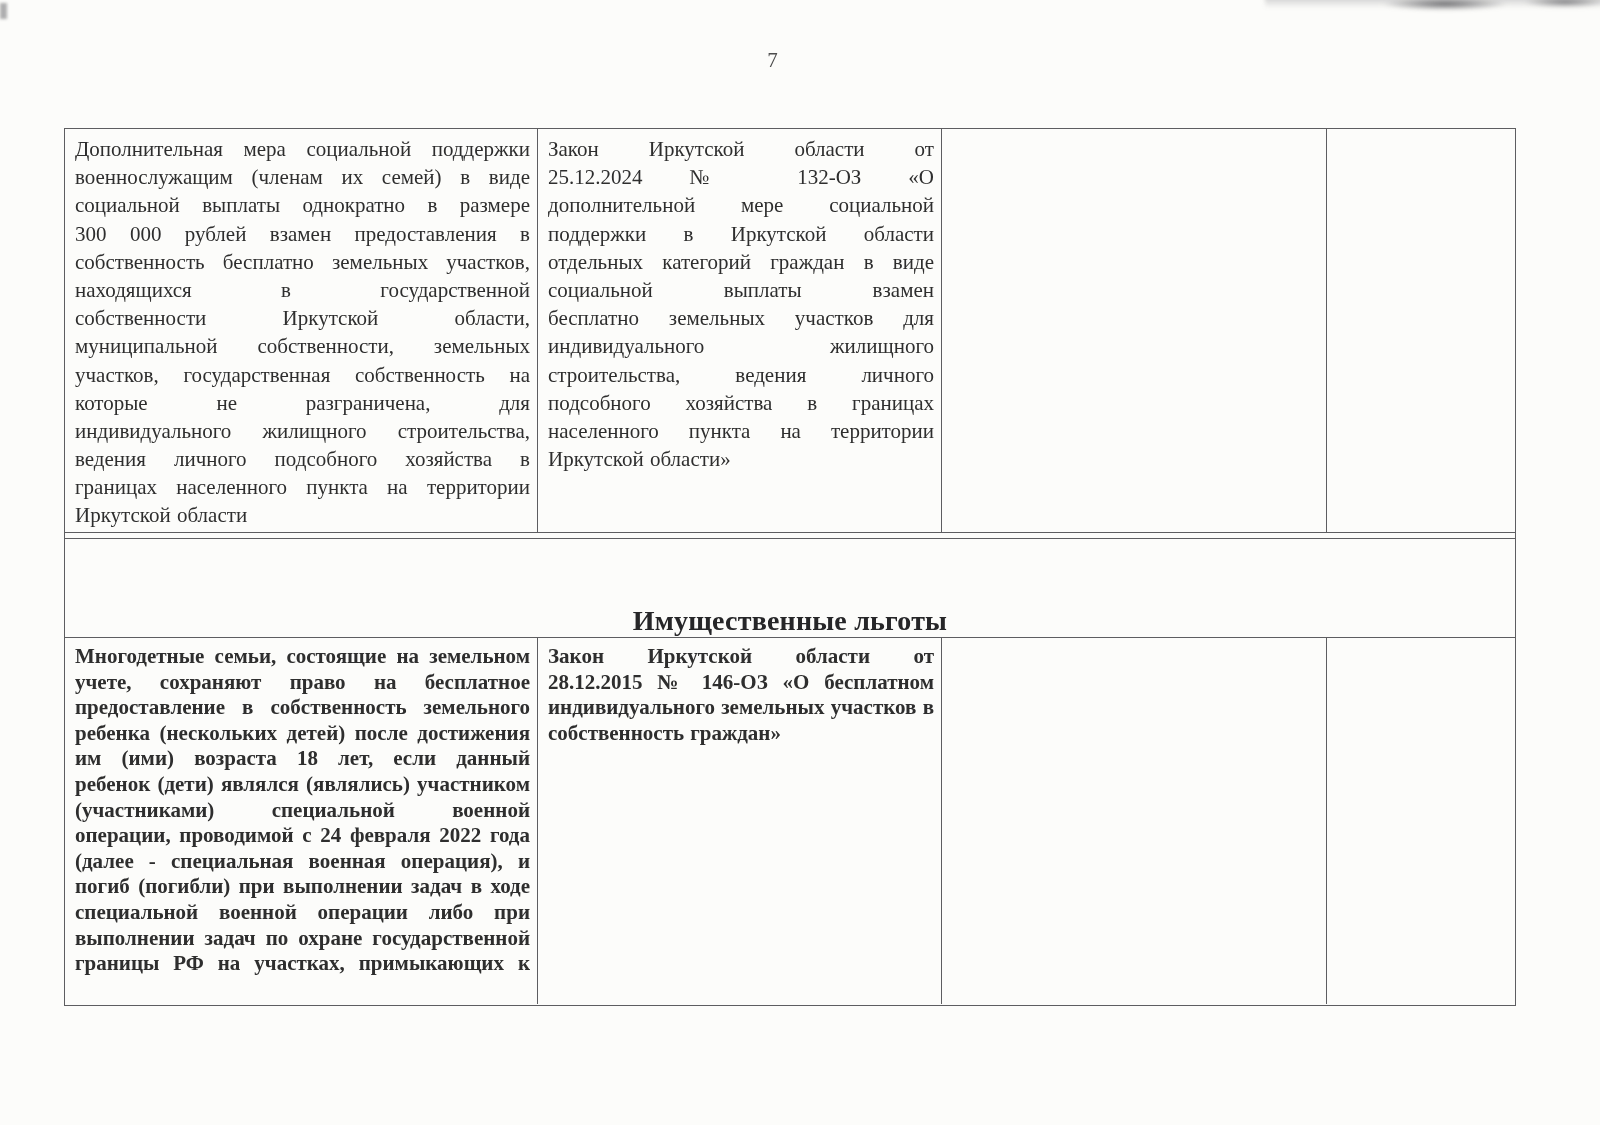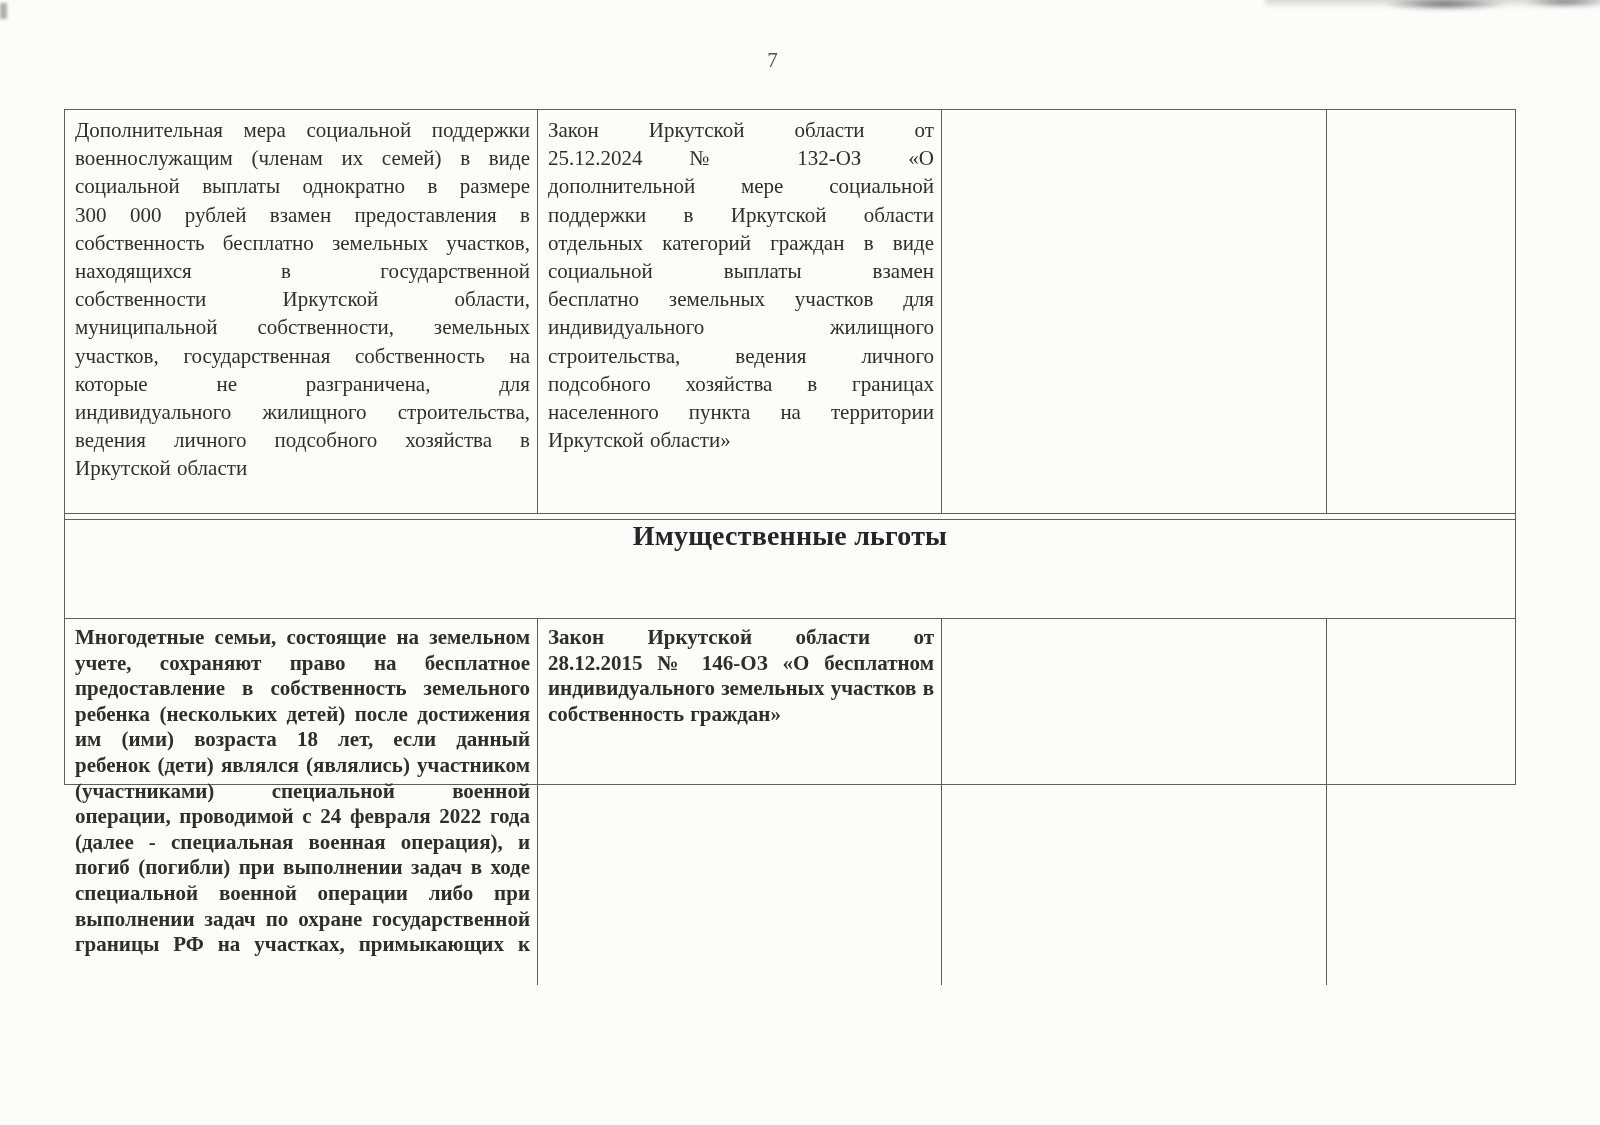--- a/index.html
+++ b/index.html
@@ -28,35 +28,35 @@
     position: absolute; top: 3px; left: 0; width: 7px; height: 16px;
     background: rgba(80,80,85,0.45); filter: blur(1.5px);
   }
   .page-number {
     position: absolute; top: 48px; left: 0; width: 1545px;
     text-align: center;
     font-size: 21px; color: #4d4d4d;
   }
   
   .doc-table {
-    position: absolute; left: 64px; top: 109px;
-    width: 1452px; height: 676px;
+    position: absolute; left: 64px; top: 128px;
+    width: 1452px; height: 878px;
     border: 1.6px solid #5d5d60;
     box-sizing: border-box;
     background: transparent;
   }
   .trow { display: flex; box-sizing: border-box; }
   .row1 { height: 404px; border-bottom: 1.5px solid #5d5d60; }
   .gap-row { height: 5px; }
   .section-row {
     height: 100px;
     border-top: 1.5px solid #5d5d60;
     border-bottom: 1.5px solid #5d5d60;
     box-sizing: border-box;
-    display: flex; align-items: flex-start; justify-content: center;
+    display: flex; align-items: flex-end; justify-content: center;
   }
   .section-title {
     font-weight: bold;
     font-size: 28px;
     color: #262628;
     letter-spacing: 0.2px;
   }
   .row2 { height: 366px; overflow: hidden; }
   .cell {
     box-sizing: border-box;
@@ -94,20 +94,21 @@
           <div class="tline just">социальной выплаты однократно в размере</div>
           <div class="tline just">300 000 рублей взамен предоставления в</div>
           <div class="tline just">собственность бесплатно земельных участков,</div>
           <div class="tline just">находящихся в государственной</div>
           <div class="tline just">собственности Иркутской области,</div>
           <div class="tline just">муниципальной собственности, земельных</div>
           <div class="tline just">участков, государственная собственность на</div>
           <div class="tline just">которые не разграничена, для</div>
           <div class="tline just">индивидуального жилищного строительства,</div>
           <div class="tline just">ведения личного подсобного хозяйства в</div>
+          <div class="tline just">границах населенного пункта на территории</div>
           <div class="tline">Иркутской области</div>
         </div>
       <div class="cell c2">
           <div class="tline just">Закон Иркутской области от</div>
           <div class="tline just">25.12.2024 № 132-ОЗ «О</div>
           <div class="tline just">дополнительной мере социальной</div>
           <div class="tline just">поддержки в Иркутской области</div>
           <div class="tline just">отдельных категорий граждан в виде</div>
           <div class="tline just">социальной выплаты взамен</div>
           <div class="tline just">бесплатно земельных участков для</div>

